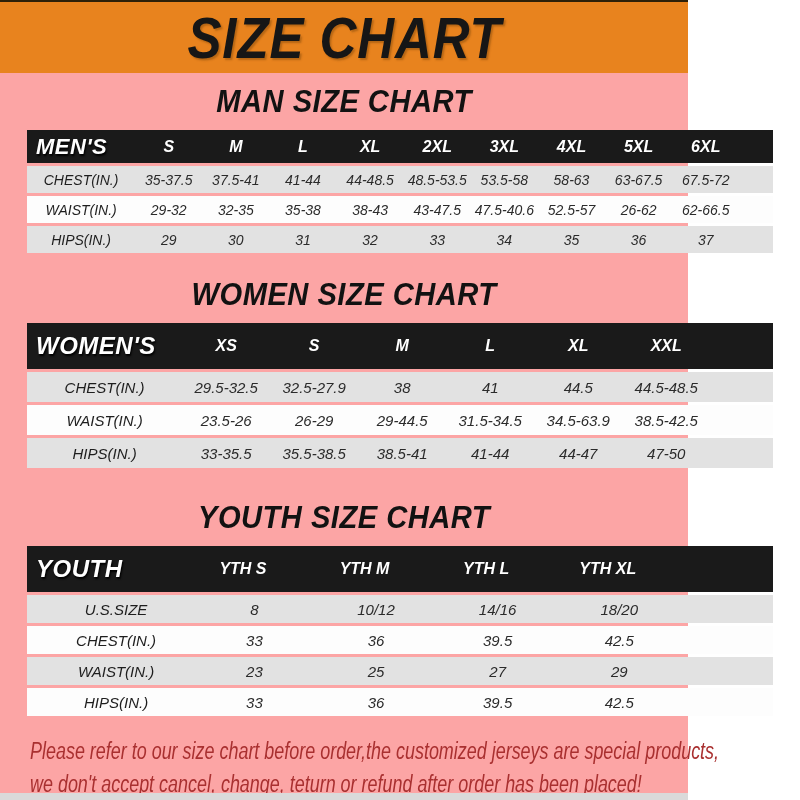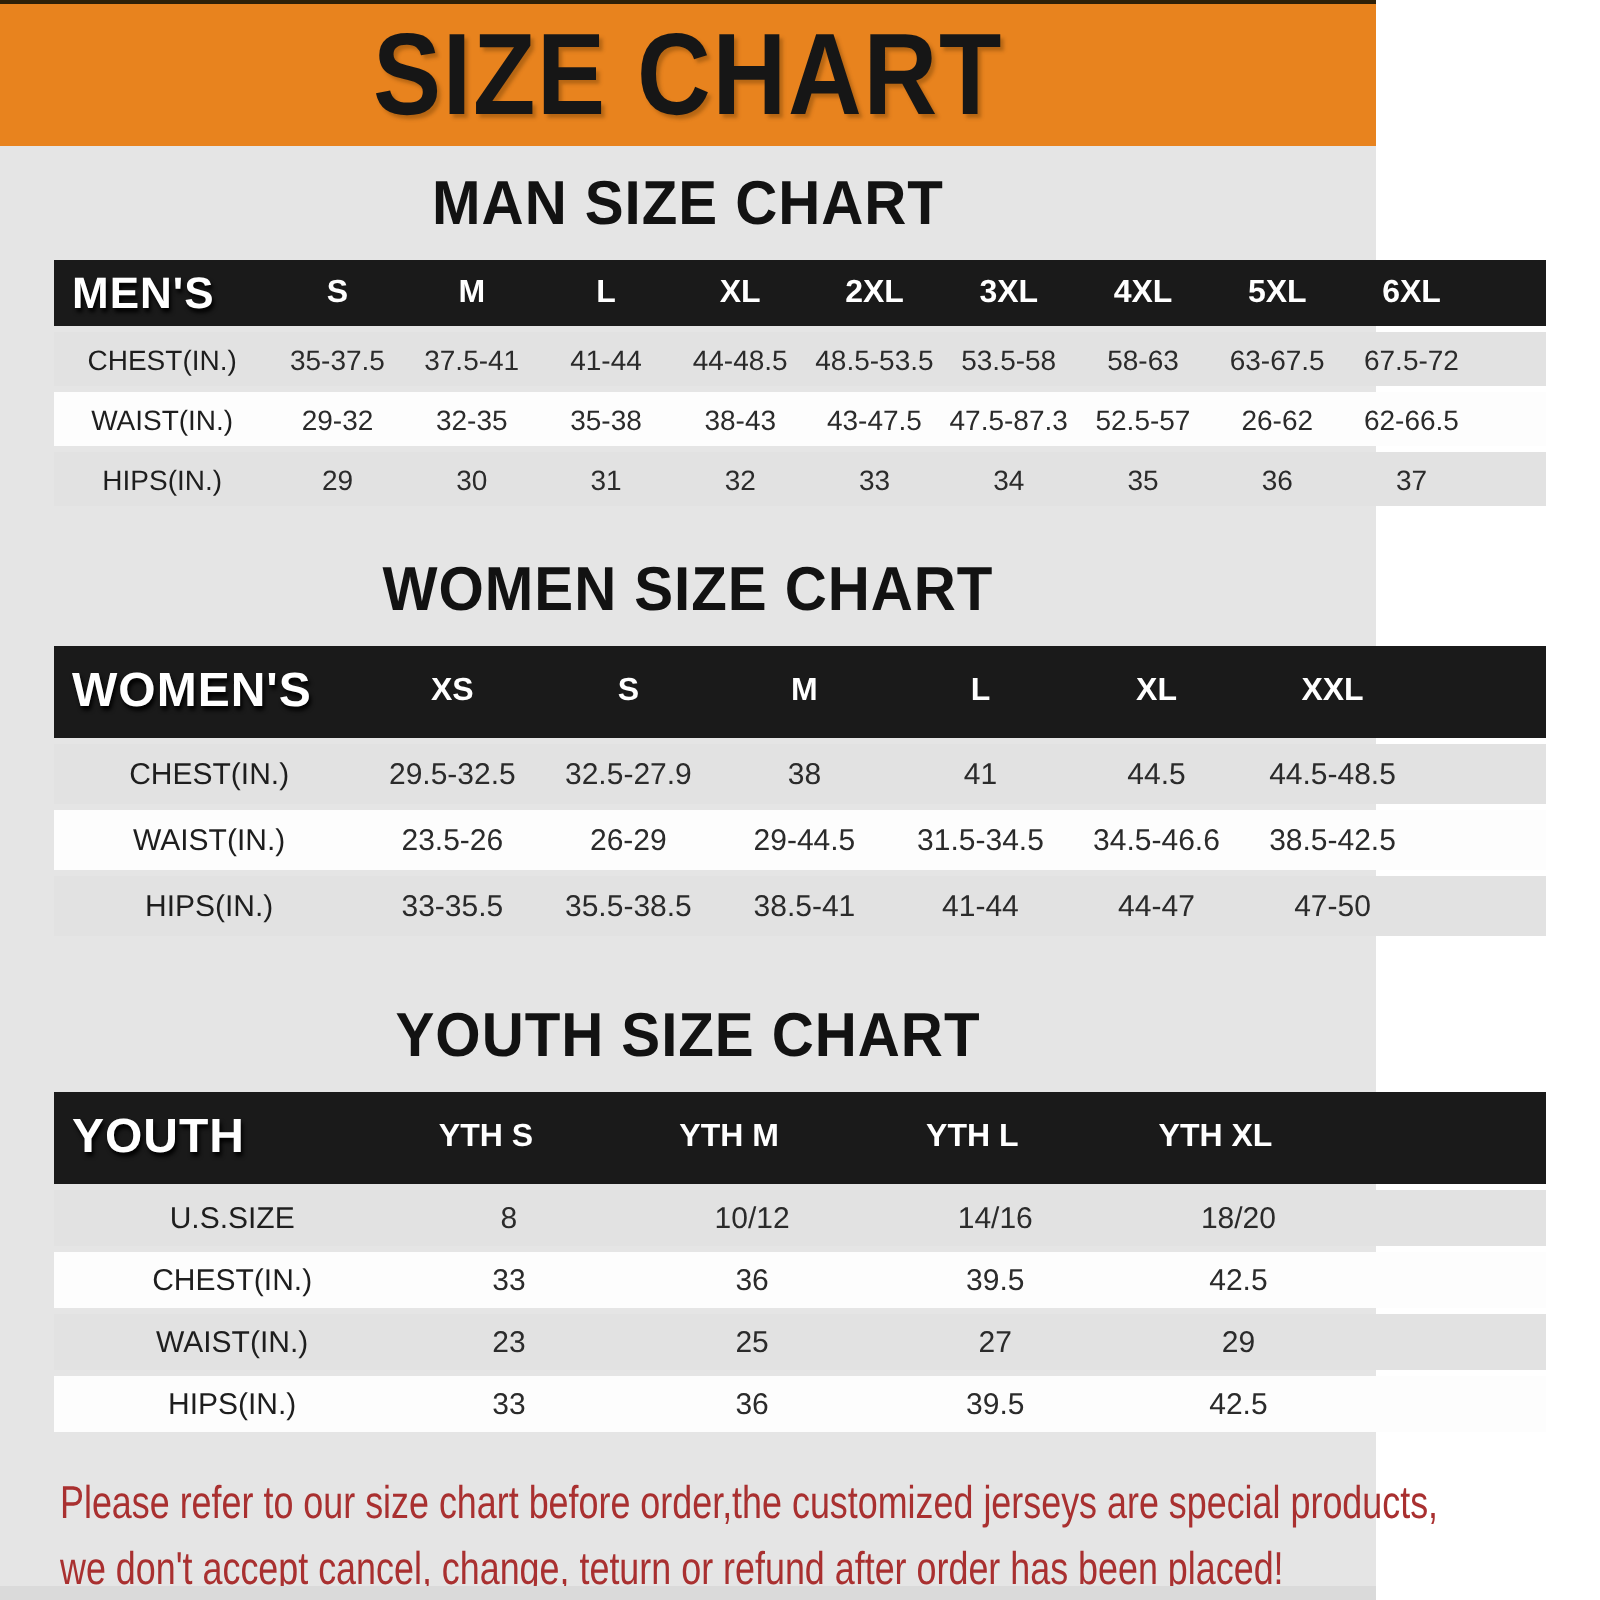--- a/index.html
+++ b/index.html
@@ -3,21 +3,21 @@
 <meta charset="utf-8">
 <style>
   * { box-sizing: border-box; }
   html, body { margin: 0; padding: 0; }
   body {
     width: 800px; height: 800px;
     background: #ffffff;
     font-family: "Liberation Sans", sans-serif;
     overflow: hidden;
   }
-  .page { position: relative; width: 688px; height: 800px; background: #e5e5e5; }
+  .page { position: relative; width: 688px; height: 800px; background: #fca5a5; font-style: italic; }
 
   
   .banner {
     height: 73px;
     background: #E8831E;
     border-top: 2px solid #2e2008;
     display: flex; align-items: center; justify-content: center;
   }
   .banner-title {
     font-size: 58px; font-weight: bold; color: #161616;
@@ -137,21 +137,21 @@
         <td>67.5-72</td>
         <td></td>
       </tr>
       <tr class="white">
         <td class="rlbl">WAIST(IN.)</td>
         <td>29-32</td>
         <td>32-35</td>
         <td>35-38</td>
         <td>38-43</td>
         <td>43-47.5</td>
-        <td>47.5-87.3</td>
+        <td>47.5-40.6</td>
         <td>52.5-57</td>
         <td>26-62</td>
         <td>62-66.5</td>
         <td></td>
       </tr>
       <tr class="gray">
         <td class="rlbl">HIPS(IN.)</td>
         <td>29</td>
         <td>30</td>
         <td>31</td>
@@ -198,21 +198,21 @@
         <td>44.5</td>
         <td>44.5-48.5</td>
         <td></td>
       </tr>
       <tr class="white">
         <td class="rlbl">WAIST(IN.)</td>
         <td>23.5-26</td>
         <td>26-29</td>
         <td>29-44.5</td>
         <td>31.5-34.5</td>
-        <td>34.5-46.6</td>
+        <td>34.5-63.9</td>
         <td>38.5-42.5</td>
         <td></td>
       </tr>
       <tr class="gray">
         <td class="rlbl">HIPS(IN.)</td>
         <td>33-35.5</td>
         <td>35.5-38.5</td>
         <td>38.5-41</td>
         <td>41-44</td>
         <td>44-47</td>

